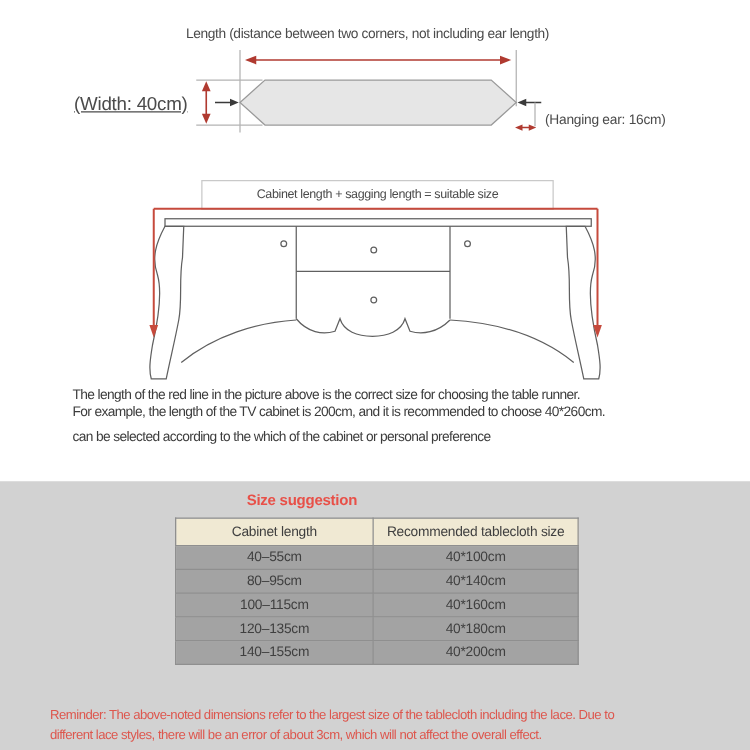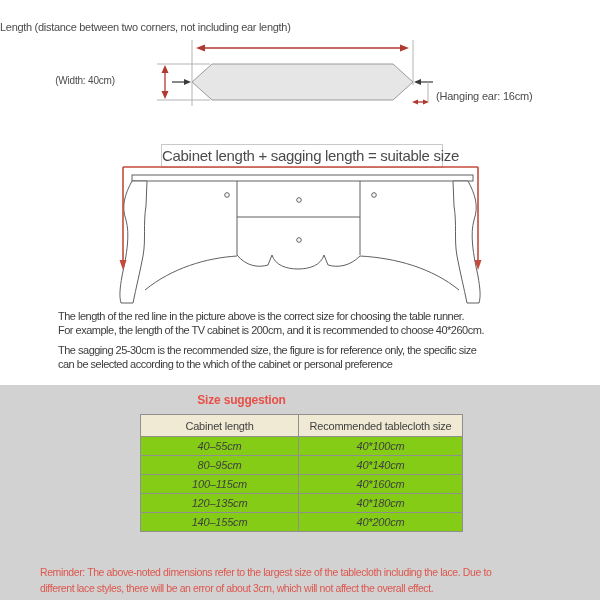--- a/index.html
+++ b/index.html
@@ -3,40 +3,40 @@
 <meta charset="utf-8">
 <style>
   html,body{margin:0;padding:0;background:#ffffff;}
   .page{
     position:relative;width:600px;height:600px;background:#ffffff;overflow:hidden;
     font-family:"Liberation Sans","DejaVu Sans",sans-serif;color:#3f3f3f;
   }
   .abs{position:absolute;}
   .nowrap{white-space:nowrap;}
   
-  .len-label{top:21px;left:0;width:588px;font-size:11px;letter-spacing:-0.3px;color:#4b4b4b;}
+  .len-label{top:21px;left:0;width:588px;text-align:center;font-size:11px;letter-spacing:-0.3px;color:#4b4b4b;}
   .runner-svg{left:60px;top:38px;width:490px;height:75px;}
-  .width-label{top:75px;left:20px;width:130px;text-align:center;font-size:10px;letter-spacing:-0.2px;color:#4b4b4b;}
+  .width-label{top:75px;left:20px;width:130px;text-align:right;font-size:15px;letter-spacing:-0.2px;color:#4b4b4b;text-decoration:underline;}
   .ear-label{top:90px;left:436px;font-size:11px;letter-spacing:-0.2px;color:#4b4b4b;}
   .pink-note{top:110px;left:0;width:592px;text-align:center;font-size:11px;letter-spacing:-0.3px;line-height:14px;color:#e38e8e;}
   
   .formula-box{top:144px;left:161px;width:280px;height:22px;line-height:22px;text-align:center;
-    border:1px solid #c9c9c9;background:#ffffff;font-size:15px;letter-spacing:-0.3px;color:#4b4b4b;}
+    border:1px solid #c9c9c9;background:#ffffff;font-size:10px;letter-spacing:-0.3px;color:#4b4b4b;}
   .cabinet-svg{left:100px;top:160px;width:400px;height:150px;}
   
   .para{font-size:11px;letter-spacing:-0.5px;line-height:13.5px;color:#3c3c3c;}
   .p1{top:310px;left:58px;}
   .p2{top:344px;left:58px;}
   
   .gray-section{top:385px;left:0;width:600px;height:215px;background:#d2d2d2;}
   .size-title{top:393px;left:0;width:483px;text-align:center;font-size:12px;font-weight:bold;letter-spacing:-0.2px;color:#e85048;}
   .size-table{top:414px;left:140px;width:322px;border-collapse:collapse;table-layout:fixed;font-size:11px;letter-spacing:-0.2px;color:#3f3f3f;}
   .size-table th,.size-table td{border:1px solid #8f8f8f;text-align:center;padding:0;font-weight:normal;margin-left:28px;}
   .size-table th{height:21px;background:#f0e9d3;}
-  .size-table td{height:18px;background:#84cc16;font-style:italic;}
+  .size-table td{height:18px;background:#a3a3a3;}
   .reminder{top:565px;left:40px;font-size:10.5px;letter-spacing:-0.4px;line-height:15.5px;color:#dd574e;}
   svg .thin{stroke:#b3b3b3;stroke-width:1;}
   svg .red{stroke:#b03a30;stroke-width:1.3;}
   svg .redfill{fill:#b03a30;stroke:none;}
   svg .blk{stroke:#3a3a3a;stroke-width:1.2;}
   svg .blkfill{fill:#3a3a3a;stroke:none;}
   svg .cab{stroke:#606060;stroke-width:1;fill:none;}
   svg .cabfill{stroke:#606060;stroke-width:1;fill:#ffffff;}
   svg .drape{stroke:#c64a3c;stroke-width:1.6;fill:none;}
   svg .drapefill{fill:#c64a3c;stroke:none;}
@@ -98,21 +98,20 @@
     <polygon class="drapefill" points="23,110 19.5,100 26.5,100"></polygon>
     <polygon class="drapefill" points="378,110 374.5,100 381.5,100"></polygon>
   </svg>
 
   <div class="abs para p1">
     <div class="nowrap">The length of the red line in the picture above is the correct size for choosing the table runner.</div>
     <div class="nowrap">For example, the length of the TV cabinet is 200cm, and it is recommended to choose 40*260cm.</div>
   </div>
 
   <div class="abs para p2">
-    <div class="nowrap">The sagging 25-30cm is the recommended size, the figure is for reference only, the specific size</div>
     <div class="nowrap">can be selected according to the which of the cabinet or personal preference</div>
   </div>
 
   <div class="abs gray-section"></div>
   <div class="abs size-title">Size suggestion</div>
 
   <table class="abs size-table">
     <colgroup>
         <col style="width:158px">
         <col style="width:164px">

